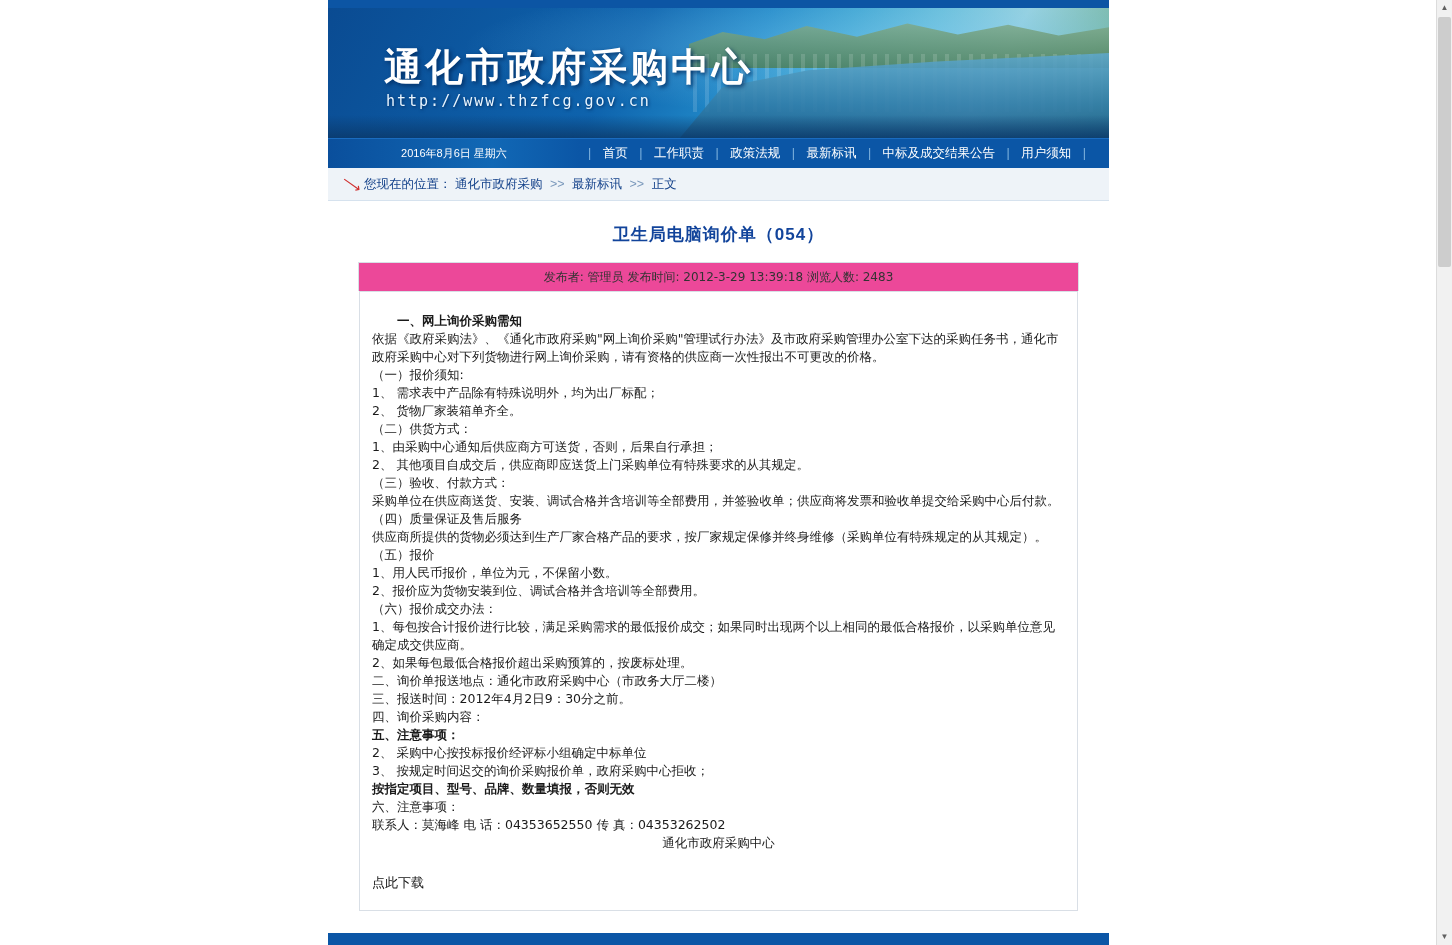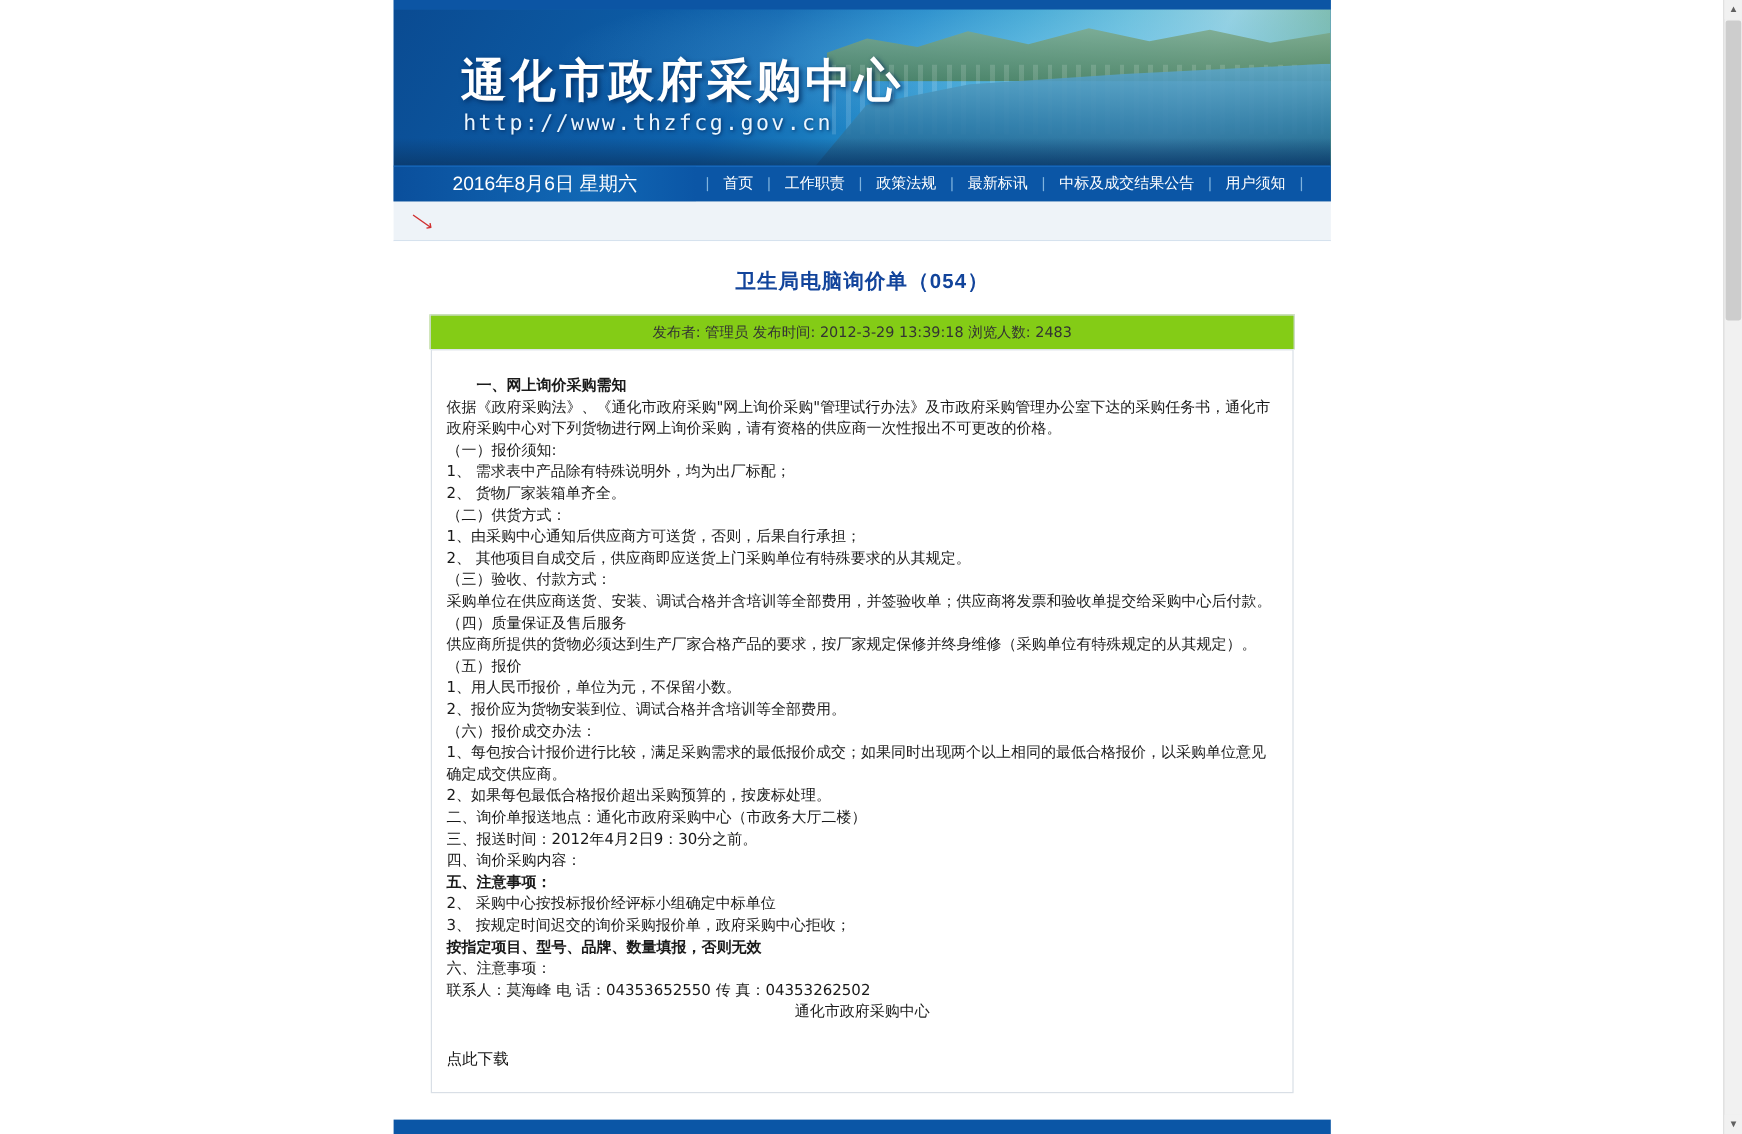--- a/index.html
+++ b/index.html
@@ -125,40 +125,40 @@
     letter-spacing: 3px;
     text-shadow: 2px 2px 4px rgba(0,40,90,0.85);
     white-space: nowrap;
   }
   .banner-url {
     position: absolute;
     left: 58px;
     top: 92px;
     color: #eaf6ff;
     font-family: "DejaVu Sans Mono", monospace;
-    font-size: 18px;
+    font-size: 15px;
     letter-spacing: 2px;
     text-shadow: 1px 1px 3px rgba(0,40,90,0.9);
     white-space: nowrap;
   }
   .navbar {
     position: absolute;
     left: 0; bottom: 0;
     width: 781px;
     height: 29px;
     background: #0b56a6;
     border-top: 1px solid #1a6cc0;
   }
   .navbar .date-block {
     position: absolute;
     left: 0; top: 0;
     width: 252px; height: 29px;
     background: linear-gradient(90deg, #0a4f9c 0%, #1168b5 65%, #0b56a6 100%);
     color: #ffffff;
-    font-size: 16px;
+    font-size: 11px;
     line-height: 29px;
     text-align: center;
   }
   .navbar .nav-links {
     position: absolute;
     left: 258px; top: 0;
     height: 29px;
     line-height: 29px;
     color: #cfe4f7;
     font-size: 12.5px;
@@ -210,21 +210,21 @@
     text-align: center;
     color: #12449b;
     font-size: 17px;
     font-weight: bold;
     padding: 6px 0 16px 0;
     letter-spacing: 1px;
   }
   .art-meta {
     width: 719px;
     margin: 0 auto;
-    background: #84cc16;
+    background: #ec4899;
     border: 1px solid #d9dfe6;
     border-bottom: none;
     height: 28px;
     line-height: 28px;
     text-align: center;
     font-size: 12px;
     color: #333333;
     font-family: "DejaVu Sans", sans-serif;
   }
   .art-body {
@@ -300,20 +300,28 @@
           <a href="#">中标及成交结果公告</a>
           <span class="sep">|</span>
           <a href="#">用户须知</a>
           <span class="sep">|</span>
         </div>
       </div>
     </div>
 
     <div class="crumb-wrap">
       <span class="crumb-arrow">⟶</span>
+      <div class="crumb-text">
+        <span>您现在的位置：</span>
+        <a href="#" style="color:#14428a;text-decoration:none;">通化市政府采购</a>
+        <span class="sep">&gt;&gt;</span>
+        <a href="#" style="color:#14428a;text-decoration:none;">最新标讯</a>
+        <span class="sep">&gt;&gt;</span>
+        <span>正文</span>
+      </div>
     </div>
 
     <div class="article">
       <div class="art-title">卫生局电脑询价单（054）</div>
       <div class="art-meta">发布者: 管理员  发布时间: 2012-3-29 13:39:18  浏览人数: 2483</div>
       <div class="art-body">
         <div id="paragraphs">
             <p class="bold indent">一、网上询价采购需知</p>
             <p class="">依据《政府采购法》、《通化市政府采购"网上询价采购"管理试行办法》及市政府采购管理办公室下达的采购任务书，通化市政府采购中心对下列货物进行网上询价采购，请有资格的供应商一次性报出不可更改的价格。</p>
             <p class="">（一）报价须知:</p>

